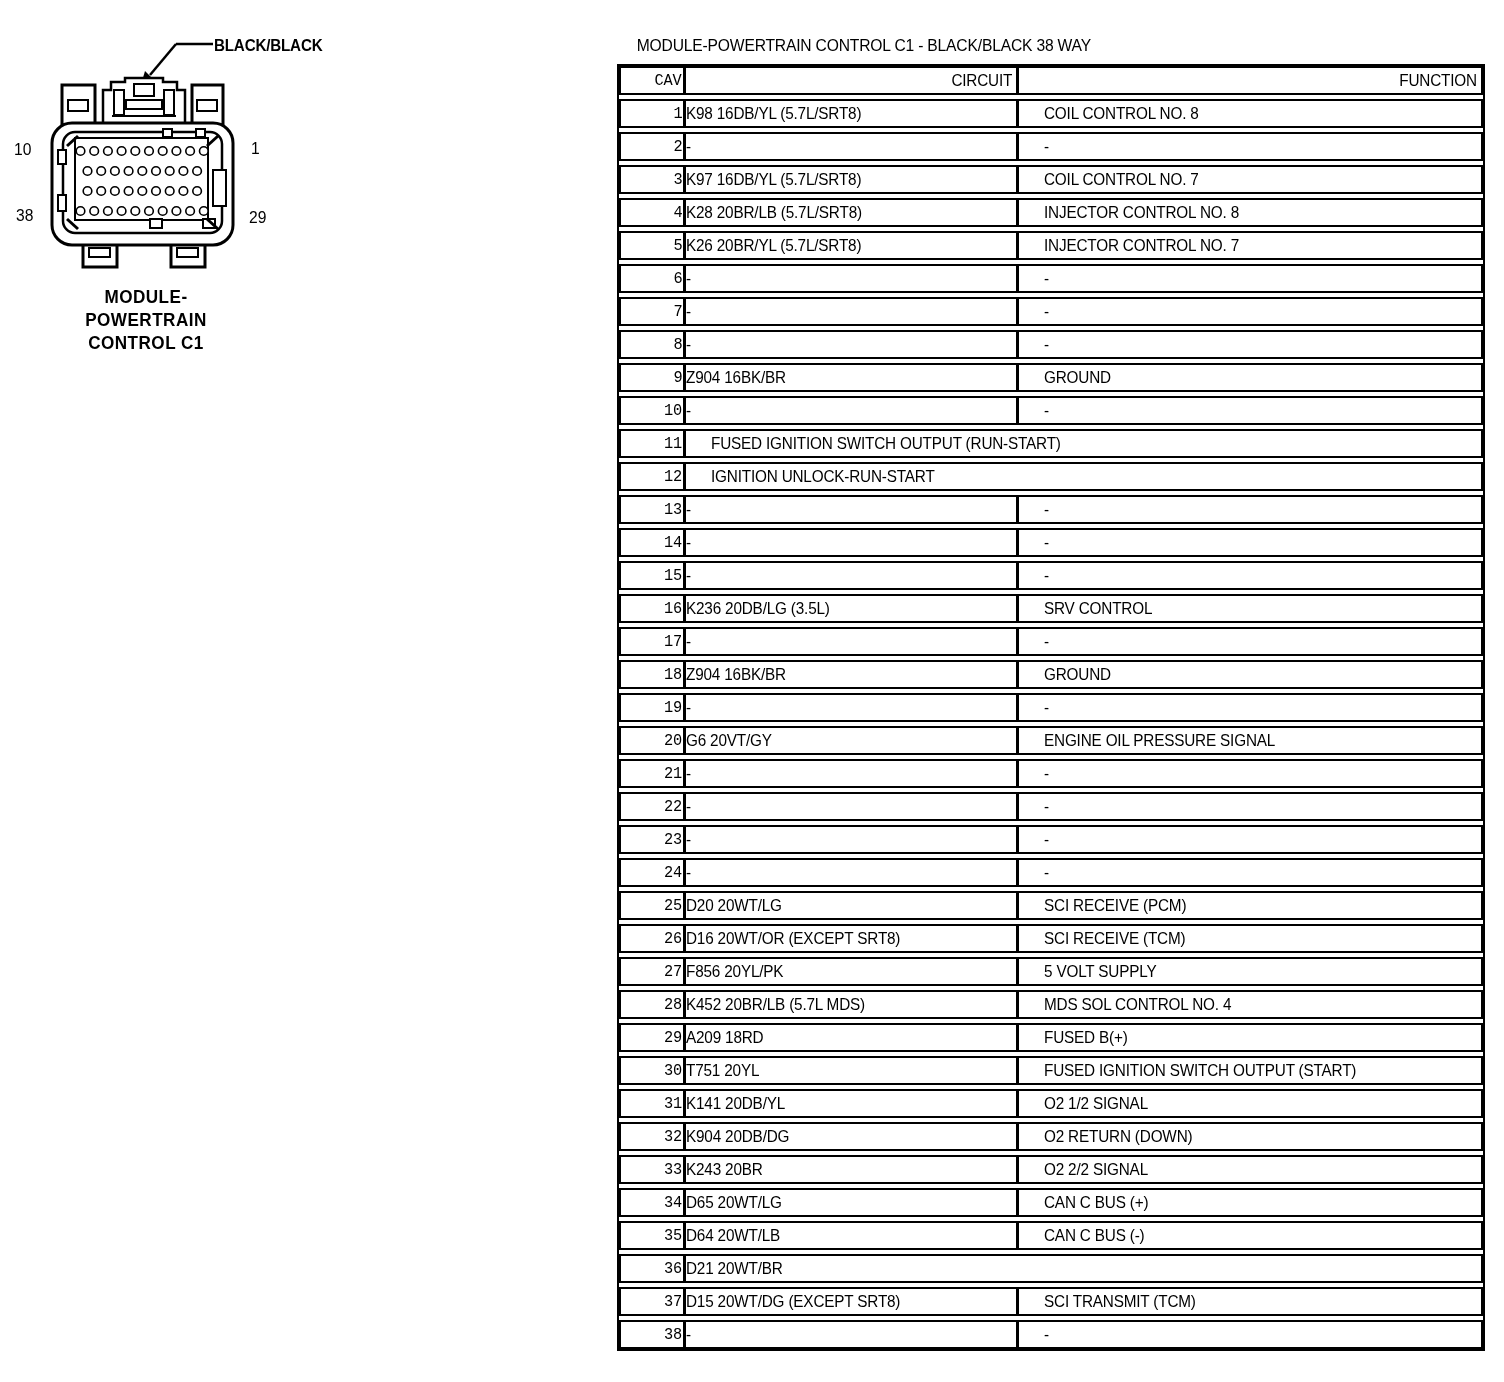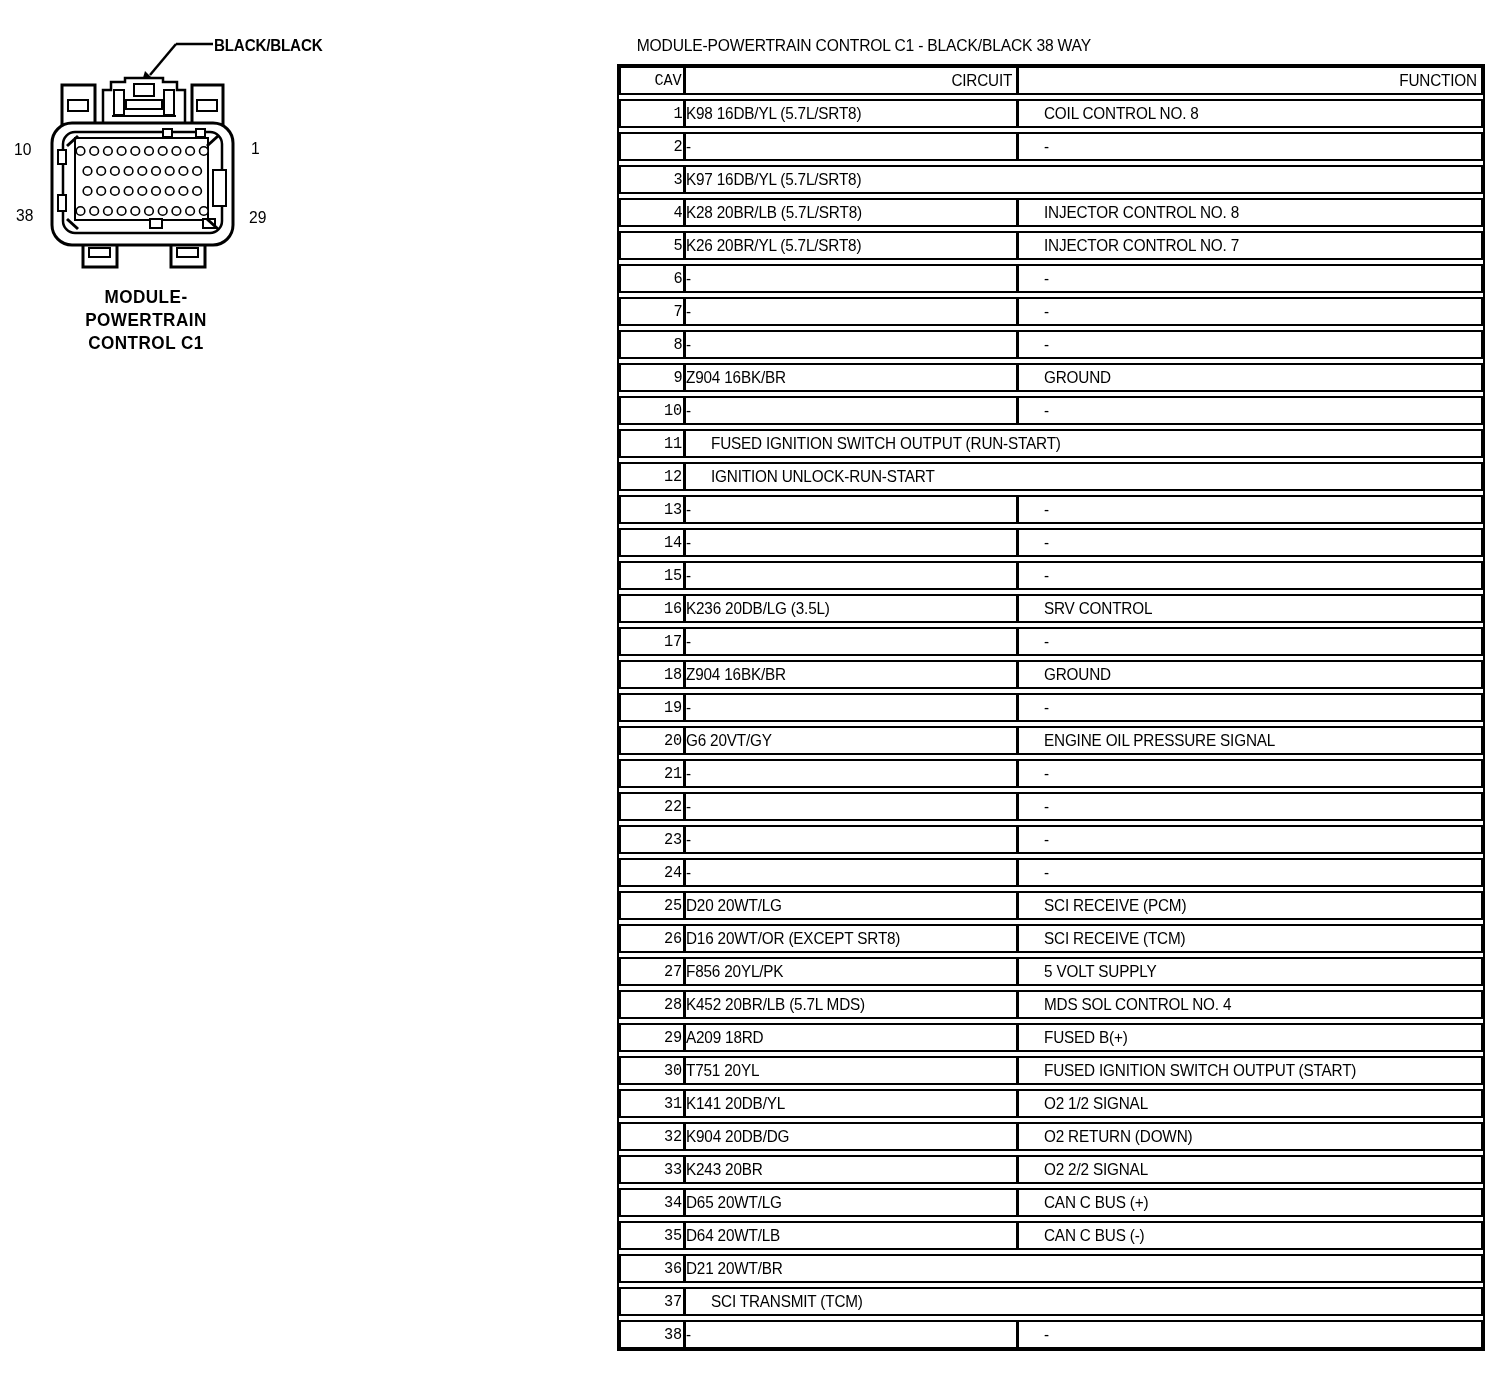--- a/index.html
+++ b/index.html
@@ -203,20 +203,23 @@
     </div>
   </div>
 
   <div class="row">
     <div class="cell cell-cav">
       <span class="t tc">3</span>
     </div>
     <div class="cell cell-cir">
       <span class="t">K97 16DB/YL (5.7L/SRT8)</span>
     </div>
+    <div class="cell cell-fun">
+      <span class="t">COIL CONTROL NO. 7</span>
+    </div>
   </div>
 
   <div class="row">
     <div class="cell cell-cav">
       <span class="t tc">4</span>
     </div>
     <div class="cell cell-cir">
       <span class="t">K28 20BR/LB (5.7L/SRT8)</span>
     </div>
     <div class="cell cell-fun">
@@ -596,20 +599,23 @@
     </div>
     <div class="cell cell-cir">
       <span class="t">D21 20WT/BR</span>
     </div>
   </div>
 
   <div class="row">
     <div class="cell cell-cav">
       <span class="t tc">37</span>
     </div>
+    <div class="cell cell-cir">
+      <span class="t">D15 20WT/DG (EXCEPT SRT8)</span>
+    </div>
     <div class="cell cell-fun">
       <span class="t">SCI TRANSMIT (TCM)</span>
     </div>
   </div>
 
   <div class="row">
     <div class="cell cell-cav">
       <span class="t tc">38</span>
     </div>
     <div class="cell cell-cir">

